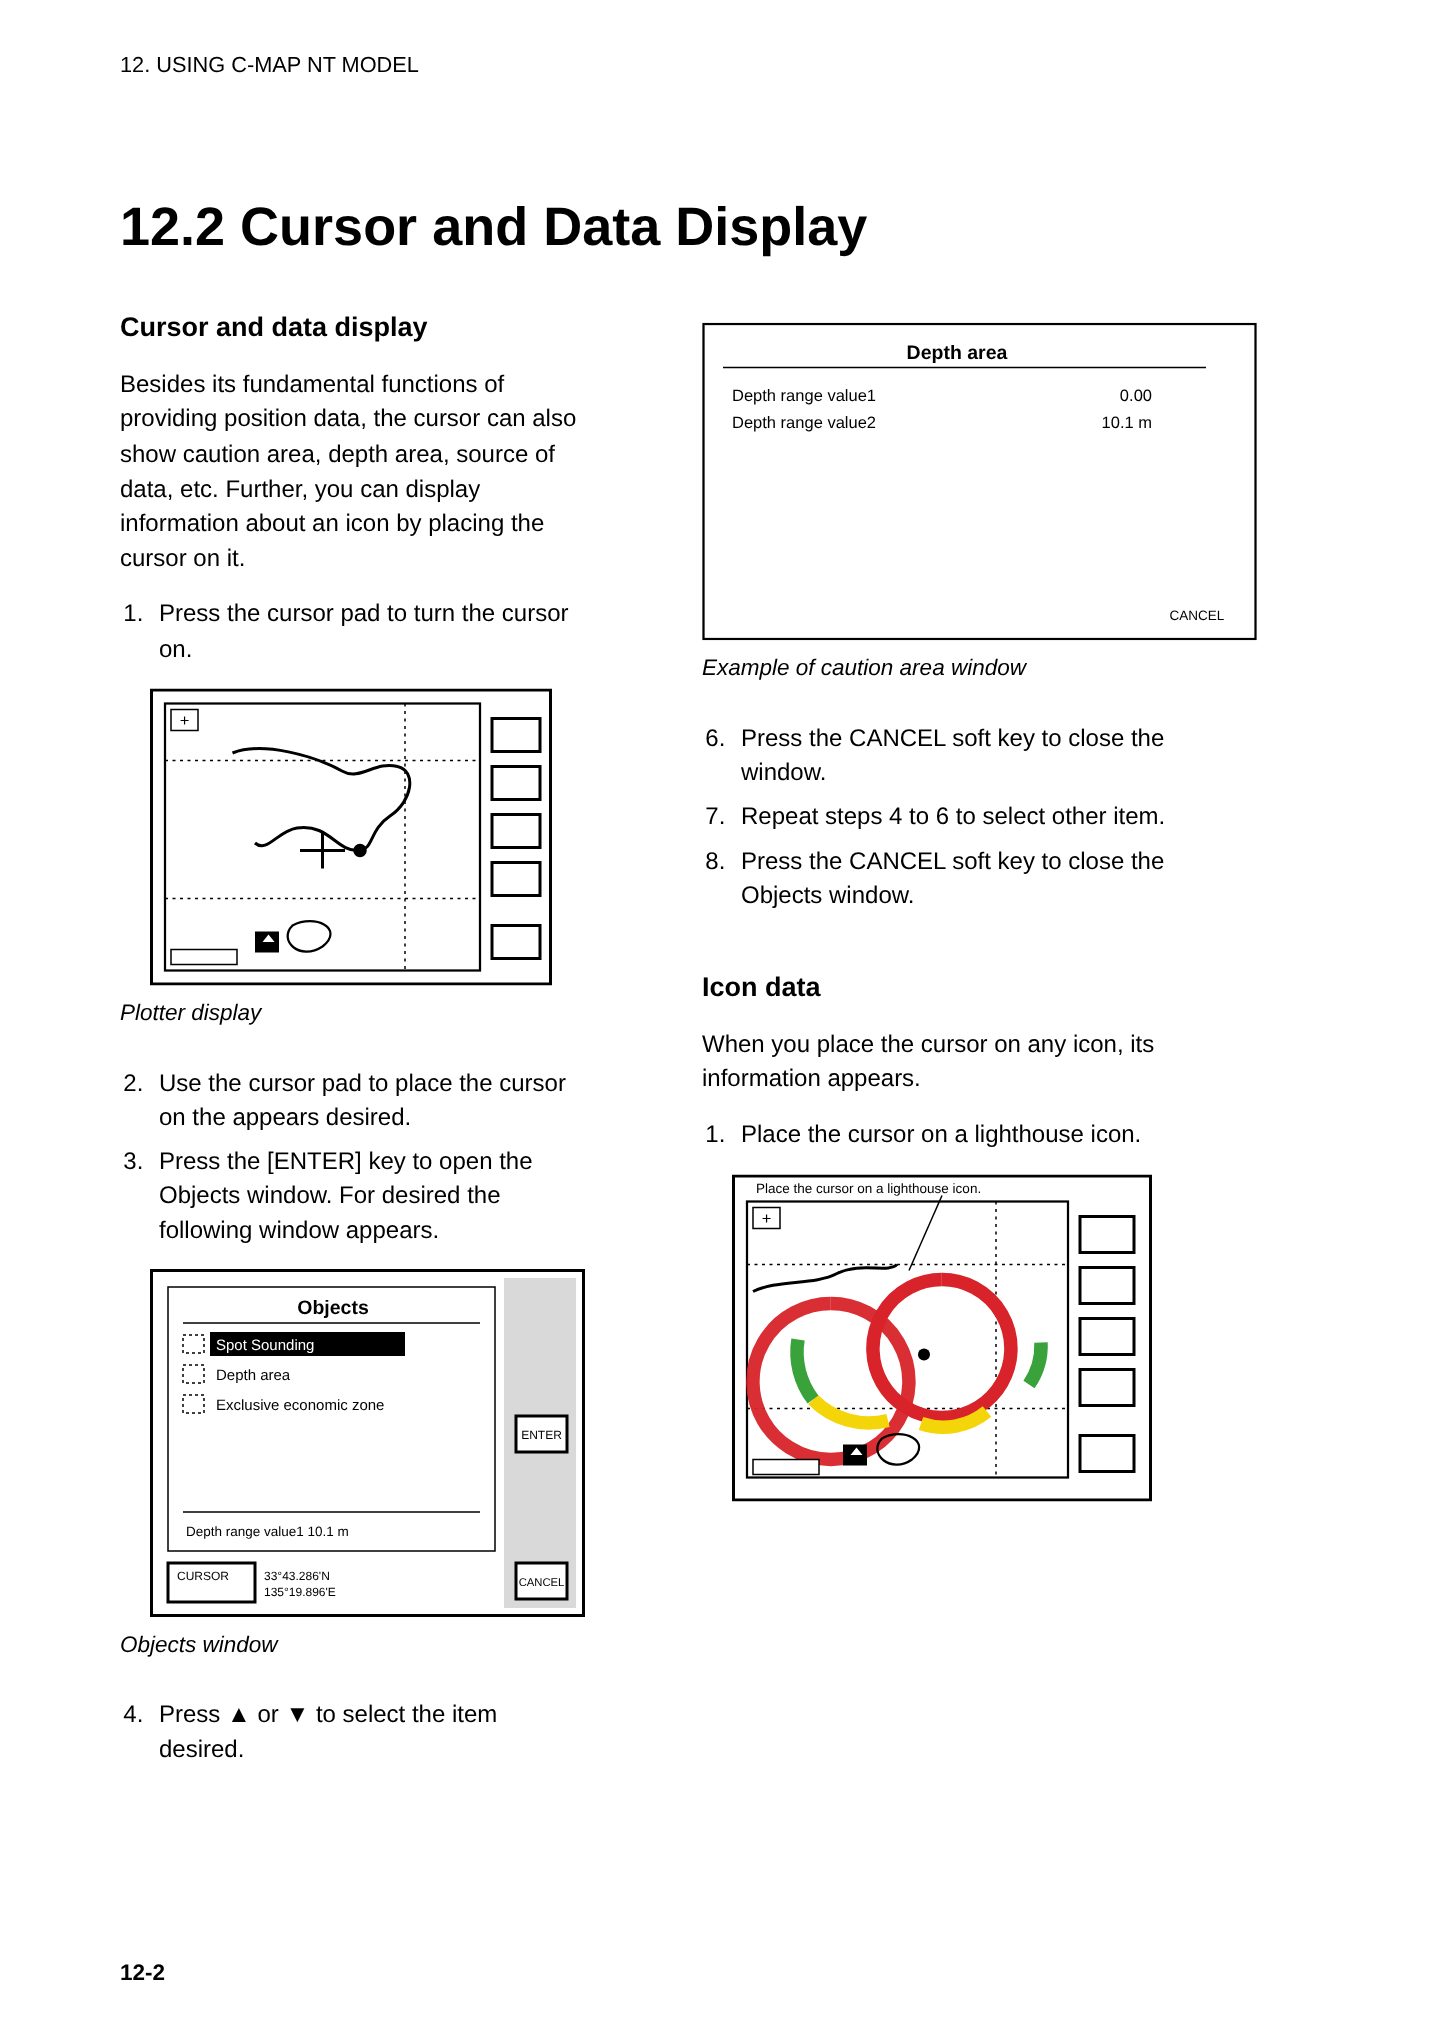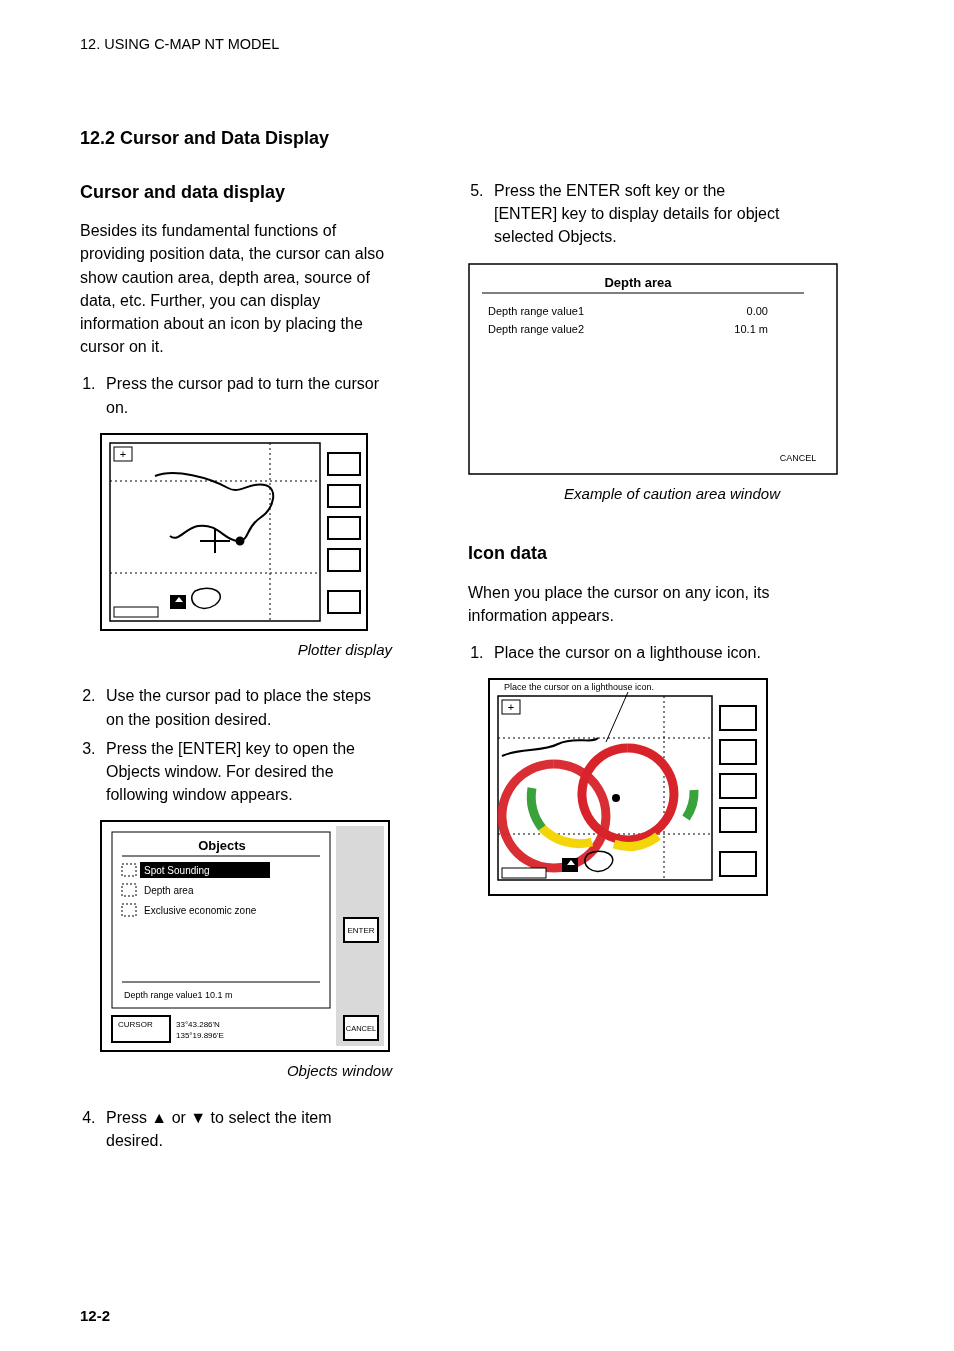--- a/index.html
+++ b/index.html
@@ -1,28 +1,28 @@
 <!DOCTYPE html>
 <html><head>
 <meta charset="utf-8">
 <style>
   html,body{margin:0;padding:0;background:#fff;color:#000;font-family:Arial,Helvetica,sans-serif;font-size:16px;line-height:1.45}
   .page{width:860px;min-height:1351px;box-sizing:border-box;padding:34px 80px 60px 80px;position:relative}
   .running-head{font-size:14.5px;margin-bottom:70px}
-  .section-title{font-size:18px;font-weight:700;margin:0 0 28px 0}
+  .section-title{font-size:36px;font-weight:700;margin:0 0 28px 0}
   .cols{display:flex;gap:76px}
   .col{flex:1;min-width:0}
   .subhead{font-size:18px;font-weight:700;margin:0 0 14px 0}
   p{margin:0 0 14px 0}
   ol{margin:0 0 14px 0;padding-left:20px}
   ol>li{padding-left:6px;margin:0 0 6px 0}
   ol>li::marker{}
   .fig{margin:10px 0 8px 20px}
   .fig svg{display:block}
-  .caption{font-style:italic;font-size:15px;text-align:right;margin:6px 0 24px 0}
+  .caption{font-style:italic;font-size:15px;text-align:left;margin:6px 0 24px 0}
   .pagenum{position:absolute;bottom:24px;width:794px;text-align:left;font-weight:700;font-size:15px}
 </style>
 </head>
 <body>
 
 <div class="page">
 
   <div class="running-head">12. USING C-MAP NT MODEL</div>
 
   <h1 class="section-title">12.2 Cursor and Data Display</h1>
@@ -72,21 +72,21 @@
             <rect x="228" y="52" width="32" height="22" fill="#fff" stroke="#000" stroke-width="2"></rect>
             <rect x="228" y="84" width="32" height="22" fill="#fff" stroke="#000" stroke-width="2"></rect>
             <rect x="228" y="116" width="32" height="22" fill="#fff" stroke="#000" stroke-width="2"></rect>
             <rect x="228" y="158" width="32" height="22" fill="#fff" stroke="#000" stroke-width="2"></rect>
           </g>
         </svg>
       </div>
       <div class="caption">Plotter display</div>
 
       <ol start="2">
-        <li>Use the cursor pad to place the steps on the position desired.</li>
+        <li>Use the cursor pad to place the cursor on the appears desired.</li>
         <li>Press the [ENTER] key to open the Objects window. For desired the following window appears.</li>
       </ol>
 
       <div class="fig">
         <svg width="290" height="232" viewBox="0 0 290 232">
           <rect x="1" y="1" width="288" height="230" fill="#fff" stroke="#000" stroke-width="2"></rect>
 
           <rect x="12" y="12" width="218" height="176" fill="#fff" stroke="#000" stroke-width="1"></rect>
           <text x="122" y="30" font-size="13" text-anchor="middle" font-weight="600">Objects</text>
           <line x1="22" y1="36" x2="220" y2="36" stroke="#000"></line>
@@ -124,40 +124,42 @@
       <ol start="4">
         <li>
           <span>Press </span><span>▲</span><span> or </span><span>▼</span><span> to select the item desired.</span>
         </li>
       </ol>
 
     </div>
 
     <div class="col">
 
-      <ol start="5">
-        <li>Press the ENTER soft key or the [ENTER] key to display details for object selected Objects.</li>
-      </ol>
 
       <div class="fig" style="margin-left:0">
         <svg width="370" height="212" viewBox="0 0 370 212">
           <rect x="1" y="1" width="368" height="210" fill="#fff" stroke="#000" stroke-width="1.5"></rect>
           <text x="170" y="24" font-size="13" text-anchor="middle" font-weight="600">Depth area</text>
           <line x1="14" y1="30" x2="336" y2="30" stroke="#000"></line>
           <g font-size="11">
             <text x="20" y="52">Depth range value1</text>
               <text x="300" y="52" text-anchor="end">0.00</text>
             <text x="20" y="70">Depth range value2</text>
               <text x="300" y="70" text-anchor="end">10.1 m</text>
           </g>
           <text x="330" y="198" font-size="9" text-anchor="middle">CANCEL</text>
         </svg>
       </div>
       <div class="caption">Example of caution area window</div>
 
+      <ol start="6">
+        <li>Press the CANCEL soft key to close the window.</li>
+        <li>Repeat steps 4 to 6 to select other item.</li>
+        <li>Press the CANCEL soft key to close the Objects window.</li>
+      </ol>
 
       <div class="subhead" style="margin-top:36px">Icon data</div>
 
       <p>When you place the cursor on any icon, its information appears.</p>
 
       <ol start="1">
         <li>Place the cursor on a lighthouse icon.</li>
       </ol>
 
       <div class="fig">

